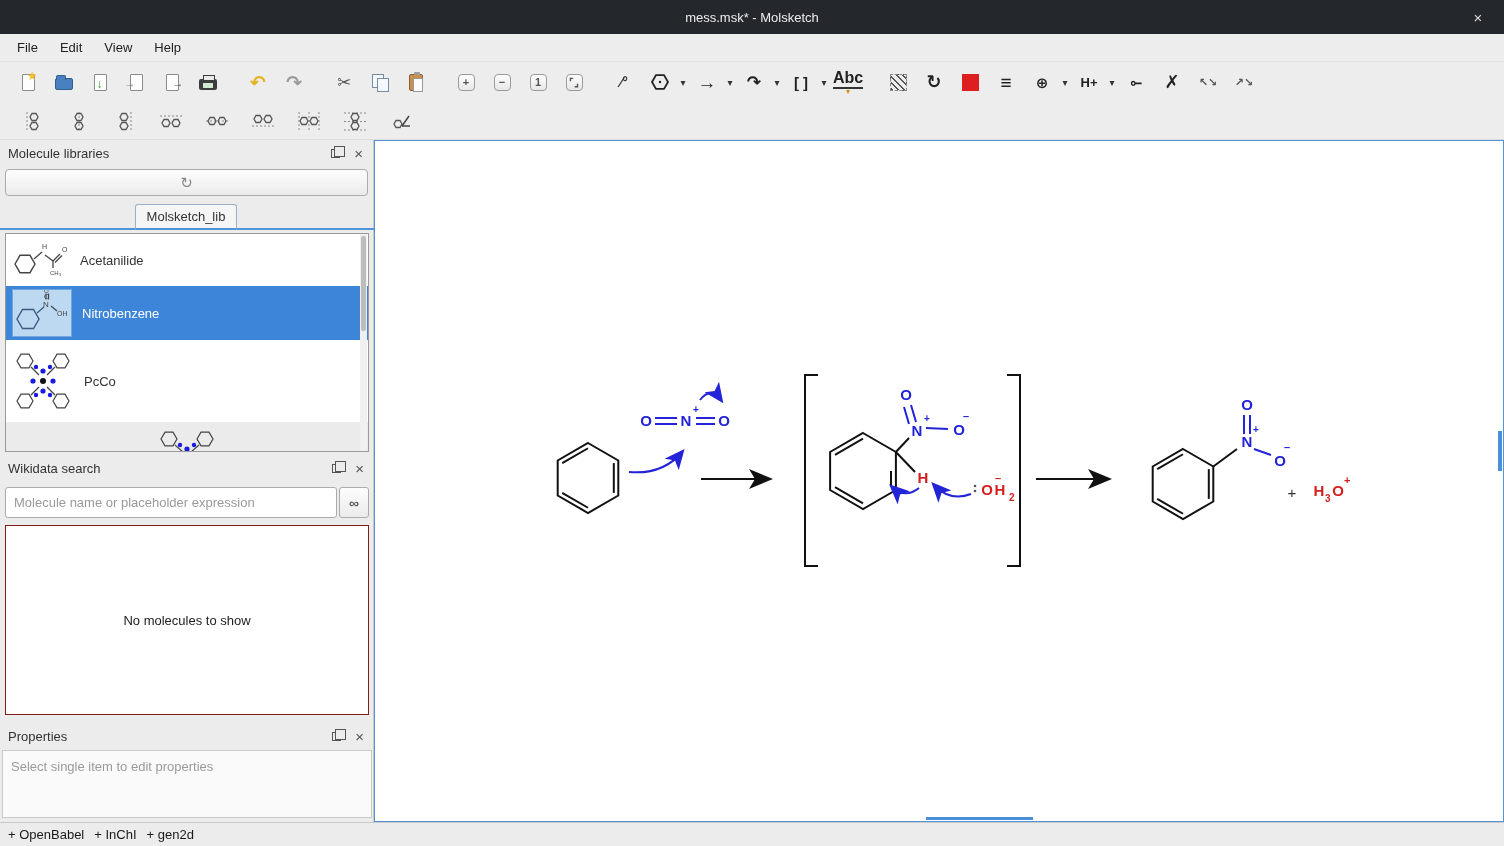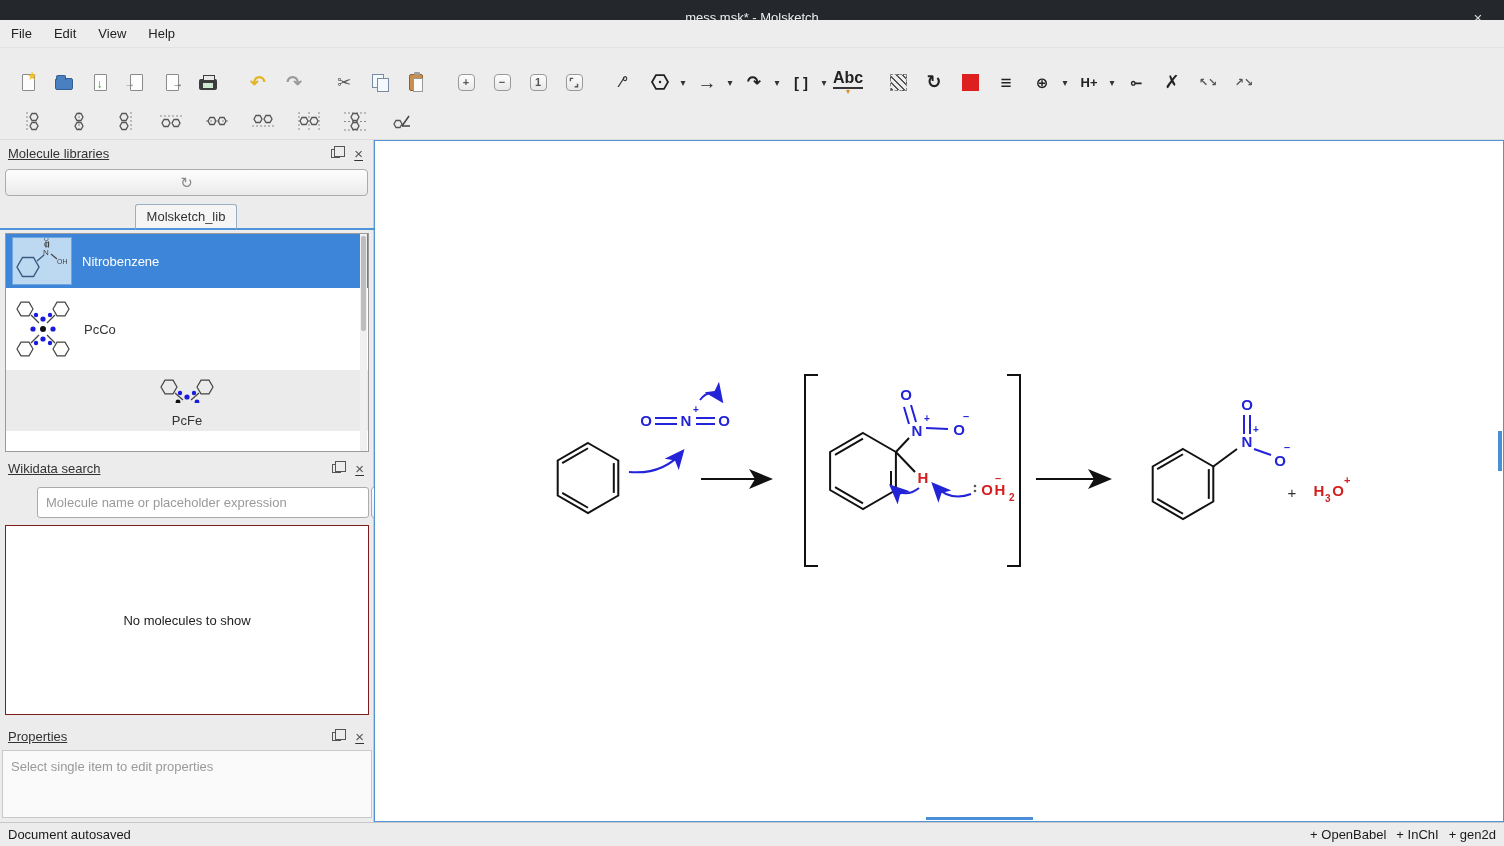--- a/index.html
+++ b/index.html
@@ -9,22 +9,22 @@
   
   .titlebar { position:absolute; left:0; top:0; width:1504px; height:34px;
     background:#24282c; color:#e8e8e8; display:flex; align-items:center; }
   .titlebar .title { position:absolute; left:0; right:0; text-align:center;
     font-size:13px; color:#ededed; }
   .titlebar .close { position:absolute; right:12px; top:0; height:34px; width:28px;
     display:flex; align-items:center; justify-content:center; color:#dcdcdc;
     font-size:15px; cursor:default; }
 
   
-  .menubar { position:absolute; left:0; top:20px; width:1504px; height:28px;
-    background:#ededed; display:flex; align-items:center; 
+  .menubar { position:absolute; left:0; top:34px; width:1504px; height:28px;
+    background:#ededed; display:flex; align-items:center; padding-left:6px;
     border-bottom:1px solid #e2e2e2; }
   .menu-item { padding:4px 11px; font-size:13px; color:#222; }
 
   
   .toolbar1 { position:absolute; left:0; top:62px; width:1504px; height:40px;
     background:#ededed; display:flex; align-items:center; padding-left:10px; }
   .toolbar2 { position:absolute; left:0; top:102px; width:1504px; height:38px;
     background:#ededed; display:flex; align-items:center; padding-left:10px;
     border-bottom:1px solid #dcdcdc; }
   .tb-btn { width:30px; height:30px; display:flex; align-items:center;
@@ -70,21 +70,21 @@
   .icon-textabc { display:flex; flex-direction:column; align-items:center; }
   .icon-textabc .abc { font-size:16px; font-weight:bold; color:#222;
     border-bottom:2px solid #333; line-height:1.2; }
   .icon-textabc .tri { font-size:8px; color:#e08a1e; line-height:0.8; }
   .flip { transform:scaleX(-1); display:inline-block; }
 
   
   .sidebar { position:absolute; left:0; top:140px; width:374px; height:682px;
     background:#ececec; border-right:1px solid #c9c9c9; }
   .panel-header { height:26px; display:flex; align-items:center; padding:0 8px;
-    font-size:13px; color:#333;text-decoration:underline; }
+    font-size:13px; color:#333; }
   .panel-header .ph-title { flex:1; }
   .float-icon { width:9px; height:9px; border:1px solid #555; position:relative;
     margin-right:12px; }
   .float-icon::before { content:""; position:absolute; left:2px; top:-4px; width:9px;
     height:9px; border:1px solid #555; background:#ececec; }
   .close-icon { font-size:15px; color:#555; line-height:1; padding:0 2px; }
   .refresh-btn { position:absolute; left:5px; top:29px; width:363px; height:27px;
     border:1px solid #ababab; border-radius:4px;
     background:linear-gradient(#fdfdfd,#ebebeb); display:flex; align-items:center;
     justify-content:center; color:#8a8a8a; font-size:15px; }
@@ -105,21 +105,21 @@
   .librow.selected .thumb { background:#bdd8f1; border:1px solid #6fa6dc; }
   .librow .lbl { font-size:13px; color:#333; }
   .librow.selected .lbl { color:#fff; }
   .lib-scroll { position:absolute; right:6px; top:94px; width:7px; height:217px;
     background:#f0f0f0; }
   .lib-scroll .handle { position:absolute; left:1px; top:2px; width:5px; height:95px;
     background:#bdbdbd; border-radius:2px; }
 
   .wiki-panel-header { position:absolute; left:0; top:315px; width:374px; }
   .search-row { position:absolute; left:5px; top:347px; width:364px; height:31px;
-    display:flex; gap:2px;margin-left:32px; }
+    display:flex; gap:2px; }
   .search-input { flex:1; border:1px solid #ababab; border-radius:3px; background:#fff;
     font-size:13px; padding:0 8px; color:#333;
     font-family:"Liberation Sans","DejaVu Sans",sans-serif; }
   .search-input::placeholder { color:#9a9a9a; }
   .search-btn { width:30px; border:1px solid #ababab; border-radius:3px;
     background:linear-gradient(#fdfdfd,#ebebeb); display:flex; align-items:center;
     justify-content:center; font-size:14px; font-weight:bold; color:#555; }
   .wiki-results { position:absolute; left:5px; top:385px; width:364px; height:190px;
     background:#fff; border:1px solid #7f1d1d; display:flex; align-items:center;
     justify-content:center; }
@@ -358,20 +358,36 @@
     <span class="close-icon">×</span>
   </div>
   <div class="refresh-btn">
     <span>↻</span>
   </div>
   <div class="tabrow">
     <div class="baseline"></div>
     <div class="tab">Molsketch_lib</div>
   </div>
   <div class="liblist" id="liblist">
+      <div class="librow">
+        <span class="thumb">
+          <svg width="58" height="46">
+            <polygon points="3.0,27.0 8.0,18.3 18.0,18.3 23.0,27.0 18.0,35.7 8.0,35.7" fill="none" stroke="#444" stroke-width="1.4"></polygon>
+            <line x1="22" y1="22" x2="30" y2="15" stroke="#444" stroke-width="1.3"></line>
+            <text x="30" y="12" font-size="7" fill="#444">H</text>
+            <line x1="33" y1="18" x2="41" y2="24" stroke="#444" stroke-width="1.3"></line>
+            <line x1="41" y1="24" x2="48" y2="17" stroke="#444" stroke-width="1.3"></line>
+            <line x1="43" y1="25.5" x2="50" y2="18.5" stroke="#444" stroke-width="1.3"></line>
+            <text x="50" y="15" font-size="7" fill="#444">O</text>
+            <text x="38" y="38" font-size="6" fill="#444">CH₃</text>
+            <line x1="41" y1="24" x2="41" y2="31" stroke="#444" stroke-width="1.3"></line>
+          </svg>
+        </span>
+        <span class="lbl">Acetanilide</span>
+      </div>
       <div class="librow selected">
         <span class="thumb">
           <svg width="58" height="46">
             <polygon points="4.0,29.0 9.5,19.5 20.5,19.5 26.0,29.0 20.5,38.5 9.5,38.5" fill="none" stroke="#3a5a80" stroke-width="1.4"></polygon>
             <line x1="24" y1="23" x2="31" y2="17" stroke="#3a5a80" stroke-width="1.3"></line>
             <text x="30" y="17" font-size="8" fill="#444">N</text>
             <line x1="33" y1="9.5" x2="33" y2="3.5" stroke="#444" stroke-width="1.2"></line>
             <line x1="35.5" y1="9.5" x2="35.5" y2="3.5" stroke="#444" stroke-width="1.2"></line>
             <text x="31" y="9" font-size="7" fill="#444">O</text>
             <text x="31" y="3" font-size="6" fill="#444">O</text>
@@ -559,19 +575,18 @@
       <text x="950" y="361" font-size="10" font-weight="bold" fill="#d42020">3</text>
       <text x="963" y="355" font-size="15" font-weight="bold" fill="#d42020" text-anchor="middle">O</text>
       <text x="969" y="343" font-size="11" font-weight="bold" fill="#d42020">+</text>
     </g>
   </svg>
   <div class="hscroll"></div>
   <div class="vscroll"></div>
 </div>
 
 <div class="statusbar">
-  <span class="left">Document autosaved</span>
   <span class="right" id="status-right">
       <span>+ OpenBabel</span>
       <span>+ InChI</span>
       <span>+ gen2d</span>
     </span>
 </div>
 
 </body></html>

